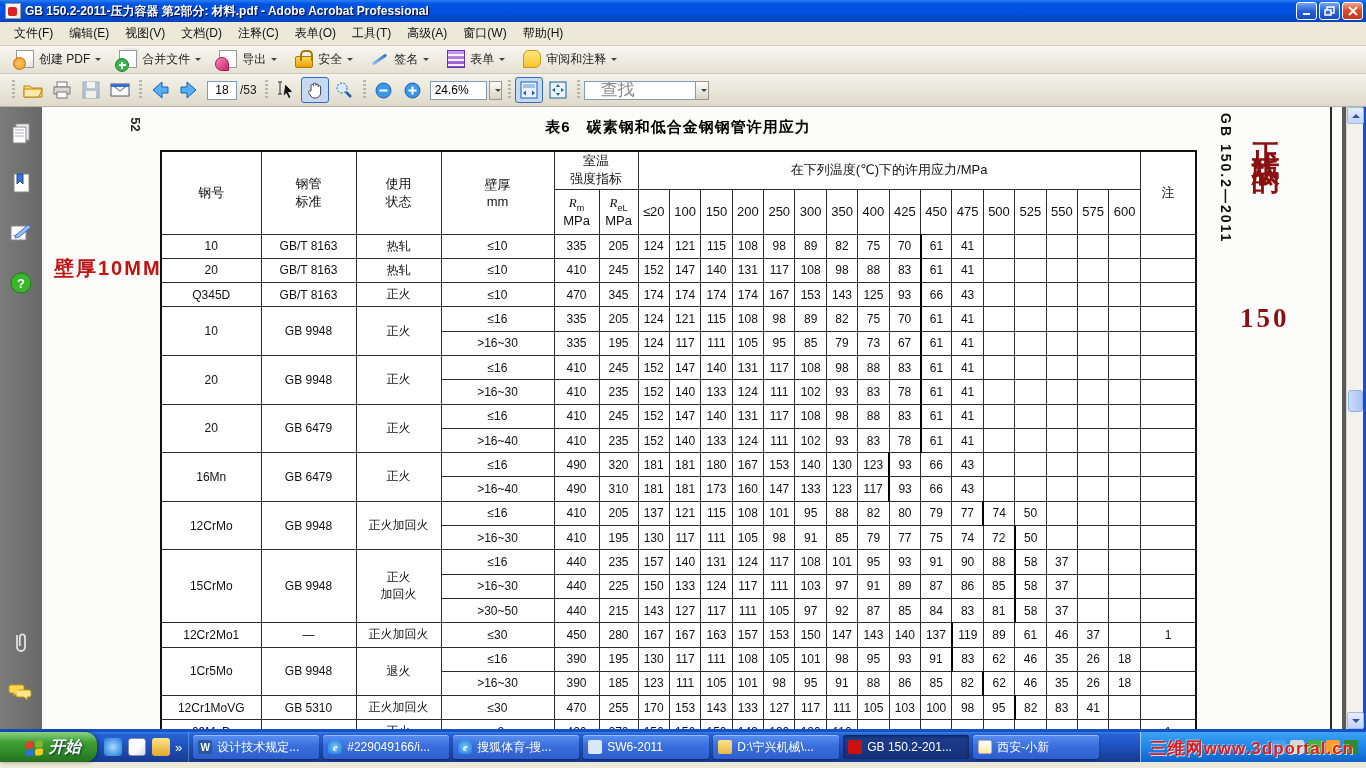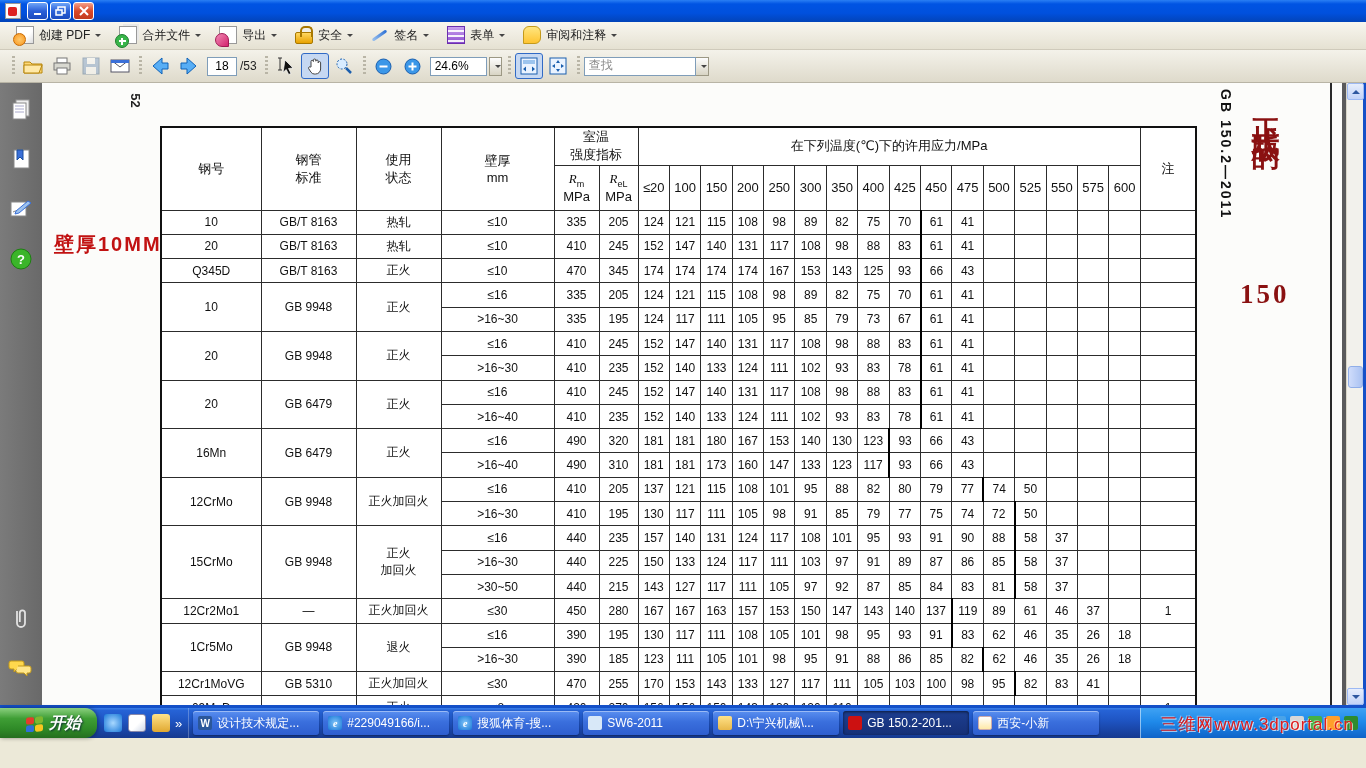--- a/index.html
+++ b/index.html
@@ -38,21 +38,21 @@
 
 .toolbar2{height:33px;background:linear-gradient(180deg,#f4f2ea,#dedacb);border-bottom:1px solid #b8b4a5;display:flex;align-items:center;padding-left:8px}
 .tb2-btn{width:28px;height:26px;border:1px solid transparent;border-radius:3px;display:flex;align-items:center;justify-content:center;margin-right:1px;background:transparent}
 .tb2-btn.active{background:#c6d8f2;border:1px solid #316ac5}
 .tb2-btn.disabled{opacity:.45}
 .pagebox{width:30px;height:19px;border:1px solid #7f9db9;background:#fff;text-align:center;font-size:12px;margin:0 3px}
 .pagetotal{font-size:12px;color:#222;margin-right:4px}
 .zoombox{width:57px;height:19px;border:1px solid #7f9db9;background:#fff;font-size:12px;display:flex;align-items:center;padding:0 4px;margin:0 2px}
 .zoomdd{width:13px;height:19px;border:1px solid #9c9884;background:linear-gradient(#fdfdfd,#d8d4c4);display:flex;align-items:center;justify-content:center;margin-right:2px}
 .findwrap{display:flex;align-items:center}
-.findbox{width:112px;height:19px;border:1px solid #7f9db9;background:#fff;font-size:12px;padding:0 4px;font-family:Liberation Mono, monospace;color:#222}
+.findbox{width:112px;height:19px;border:1px solid #7f9db9;background:#fff;font-size:17px;padding:0 16px;font-family:Liberation Mono, monospace;color:#222}
 .findbox::placeholder{color:#8a8a8a}
 .finddd{width:13px;height:19px;border:1px solid #9c9884;border-left:none;background:linear-gradient(#fdfdfd,#d8d4c4);display:flex;align-items:center;justify-content:center}
 
 .main{height:622px;display:flex;background:#fff}
 .sidepanel{width:42px;background:linear-gradient(90deg,#7b7b7b,#696969);display:flex;flex-direction:column;align-items:center;padding-top:12px;flex:none}
 .side-ico{width:28px;height:28px;margin-bottom:22px;display:flex;align-items:center;justify-content:center}
 .side-ico.push{margin-top:310px}
 .docarea{position:relative;flex:1;background:#fcfcfa;overflow:hidden}
 .rot-pagenum{position:absolute;left:86px;top:10px;font-size:13px;font-weight:bold;color:#222;transform:rotate(90deg)}
 .doc-title{position:absolute;left:118px;top:11px;width:1036px;text-align:center;font-size:15px;font-weight:bold;color:#000;letter-spacing:1px}
@@ -95,47 +95,60 @@
 .taskbtn .tb-ico{width:14px;height:14px;border-radius:2px;margin-right:5px;flex:none;display:flex;align-items:center;justify-content:center;font-size:10px;font-weight:bold;color:#fff}
 .taskbtn .tb-lbl{white-space:nowrap;overflow:hidden;text-overflow:clip}
 .tbico-word{background:#2b579a}
 .tbico-ie{background:radial-gradient(#7fc4f8,#1a78d8);border-radius:50%;font-family:"Liberation Serif",serif;font-style:italic}
 .tbico-people{background:#d8e8f8;color:#335}
 .tbico-folder{background:linear-gradient(#ffe289,#e8b84a)}
 .tbico-pdf{background:#c11}
 .tbico-notepad{background:linear-gradient(#fff,#ffe9a8);border:1px solid #caa}
 .tray{width:226px;background:linear-gradient(180deg,#3fa2f3 0%,#1f8aea 45%,#0f63c8 100%);border-left:1px solid rgba(255,255,255,.5);display:flex;align-items:center;justify-content:flex-end;padding-right:8px;position:relative}
 .tray-ico{width:14px;height:14px;border-radius:2px;margin-left:4px}
-.watermark{position:absolute;right:12px;top:5px;font-size:17px;font-weight:normal;color:#e01b1b;text-shadow:1px 1px 0 rgba(255,255,255,.75),-1px -1px 0 rgba(255,255,255,.4);white-space:nowrap;z-index:9;letter-spacing:1px}
+.watermark{position:absolute;right:12px;top:5px;font-size:17px;font-weight:bold;color:#e01b1b;text-shadow:1px 1px 0 rgba(255,255,255,.75),-1px -1px 0 rgba(255,255,255,.4);white-space:nowrap;z-index:9;letter-spacing:1px}
 </style>
 </head>
 <body>
 
 <div>
 
   <div class="titlebar">
     <span class="app-ico"></span>
+    <span class="ttl">GB 150.2-2011-压力容器 第2部分: 材料.pdf - Adobe Acrobat Professional</span>
     <span class="winbtn">
         <svg width="10" height="9">
           <rect x="1" y="6" width="7" height="2" fill="#fff"></rect>
         </svg>
       </span>
     <span class="winbtn">
         <svg width="11" height="10">
           <rect x="3" y="1" width="7" height="6" fill="none" stroke="#fff" stroke-width="1.5"></rect>
           <rect x="1" y="4" width="6" height="5" fill="#3a6fd8" stroke="#fff" stroke-width="1.5"></rect>
         </svg>
       </span>
     <span class="winbtn close">
         <svg width="10" height="10">
           <path d="M1 1 L9 9 M9 1 L1 9" stroke="#fff" stroke-width="2"></path>
         </svg>
       </span>
   </div>
 
+  <div class="menubar" id="menubar">
+      <div class="menu-item">文件(F)</div>
+      <div class="menu-item">编辑(E)</div>
+      <div class="menu-item">视图(V)</div>
+      <div class="menu-item">文档(D)</div>
+      <div class="menu-item">注释(C)</div>
+      <div class="menu-item">表单(O)</div>
+      <div class="menu-item">工具(T)</div>
+      <div class="menu-item">高级(A)</div>
+      <div class="menu-item">窗口(W)</div>
+      <div class="menu-item">帮助(H)</div>
+    </div>
 
   <div class="toolbar1" id="toolbar1">
       <div class="tb1-btn">
         <span class="tb1-icon icon-create-pdf"></span>
         <span class="tb1-label">创建 PDF</span>
         <span class="dd-arrow"></span>
       </div>
       <div class="tb1-btn">
         <span class="tb1-icon icon-combine-files"></span>
         <span class="tb1-label">合并文件</span>
@@ -305,20 +318,21 @@
       <span class="side-ico">
           <svg width="26" height="22">
             <path d="M3 3 h11 a2 2 0 0 1 2 2 v4 a2 2 0 0 1 -2 2 h-5 l-3 3 v-3 h-3 a2 2 0 0 1 -2 -2 V5 a2 2 0 0 1 2 -2z" fill="#ffd84d" stroke="#c49a1a"></path>
             <path d="M10 8 h11 a2 2 0 0 1 2 2 v3 a2 2 0 0 1 -2 2 h-2 v3 l-3 -3 h-6 a2 2 0 0 1 -2 -2" fill="#ffe68a" stroke="#c49a1a"></path>
           </svg>
         </span>
     </div>
 
     <div class="docarea">
       <span class="rot-pagenum">52</span>
+      <div class="doc-title">表6　碳素钢和低合金钢钢管许用应力</div>
       <div class="red-annot">壁厚10MM</div>
       <table class="doc-table" id="stress-table">
           <colgroup>
             <col style="width: 100px;">
             <col style="width: 95px;">
             <col style="width: 85px;">
             <col style="width: 113px;">
             <col style="width: 45px;">
             <col style="width: 39px;">
             <col style="width: 31.4px;">

